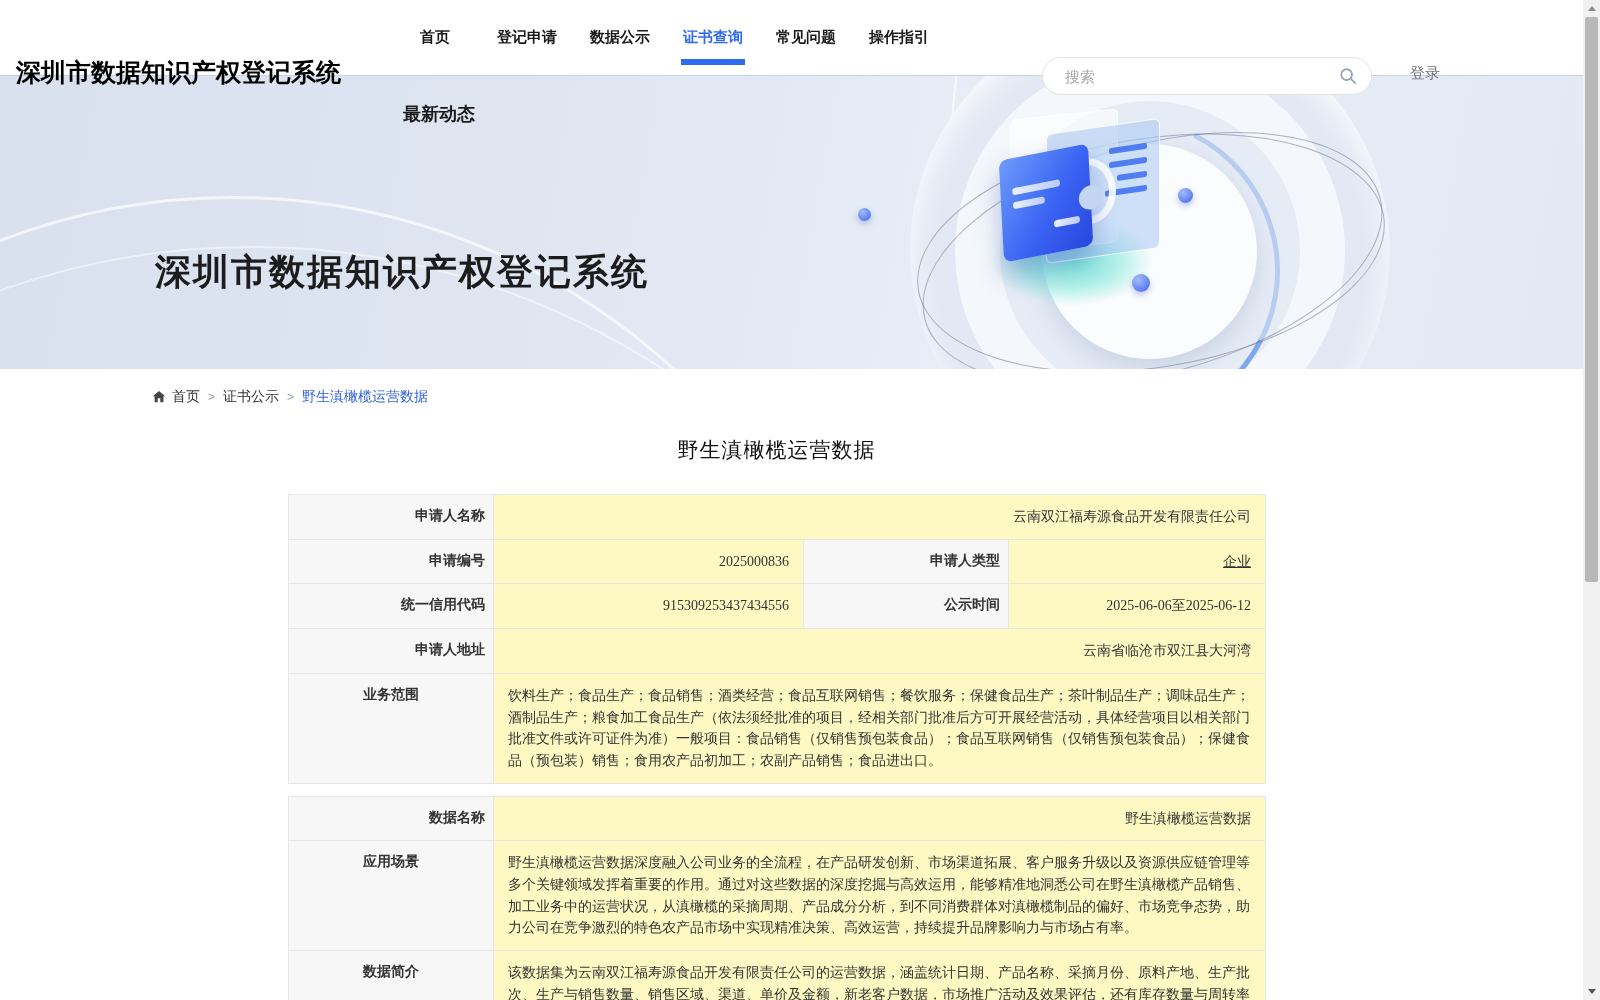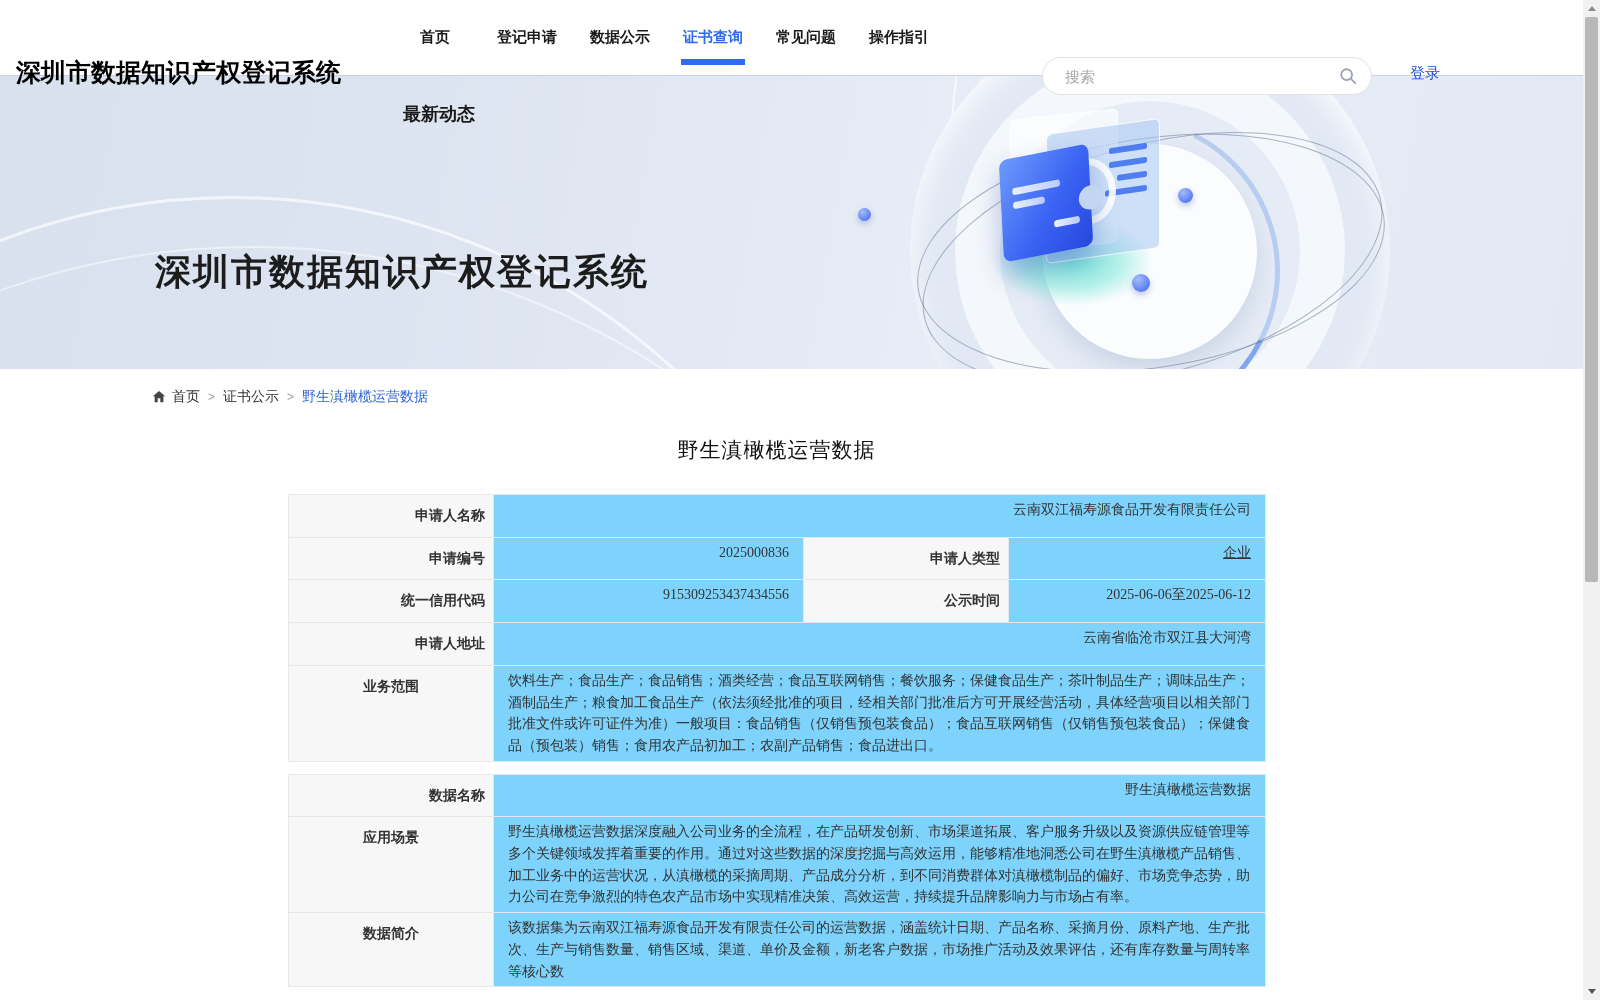--- a/index.html
+++ b/index.html
@@ -20,21 +20,21 @@
   .nav-item.active{color:#2e6bf0;}
   .nav-item.active::after{content:"";position:absolute;left:-2px;right:-2px;top:31px;height:6px;background:#2e6bf0;}
   .nav-secondary{position:absolute;left:403px;top:102px;font-size:18px;font-weight:600;color:#1a1a1a;
                  text-decoration:none;z-index:8;cursor:pointer;}
   .search{position:absolute;left:1042px;top:57px;width:330px;height:38px;background:#fff;
           border:1px solid #e2e2e2;border-radius:20px;display:flex;align-items:center;
           padding:0 14px 0 20px;box-sizing:border-box;z-index:8;}
   .search input{flex:1;border:none;outline:none;background:transparent;font-size:15px;color:#333;
                 font-family:"Liberation Sans","DejaVu Sans",sans-serif;}
   .search input::placeholder{color:#a9a9a9;}
-  .login{position:absolute;left:1410px;top:64px;font-size:15px;color:#1d4ed8;text-decoration:none;z-index:8;cursor:pointer;}
+  .login{position:absolute;left:1410px;top:64px;font-size:15px;color:#737373;text-decoration:none;z-index:8;cursor:pointer;}
 
   
   .banner{position:absolute;top:75px;left:0;width:1583px;height:293px;overflow:hidden;z-index:1;
           background:linear-gradient(100deg,#d9e0ee 0%,#dfe6f2 35%,#e9eef7 65%,#e2e9f4 100%);
           border-top:1px solid #c9d2e0;}
   .arc{position:absolute;border-radius:50%;}
   .arc1{width:1300px;height:1300px;left:-420px;top:120px;border:3px solid rgba(255,255,255,0.65);}
   .arc2{width:1500px;height:1500px;left:-500px;top:170px;border:2px solid rgba(255,255,255,0.5);}
   .arc3{width:900px;height:900px;left:1050px;top:-420px;border:70px solid rgba(255,255,255,0.45);}
   .arc4{width:1200px;height:1200px;left:950px;top:-520px;border:2px solid rgba(255,255,255,0.7);}
@@ -90,21 +90,21 @@
   .breadcrumb .sep{color:#9aa0a8;margin:0 8px;font-size:12px;}
   .breadcrumb .current{color:#2f62d8;}
 
   
   .content{position:absolute;left:288px;top:436px;width:977px;z-index:3;}
   .page-title{margin:0 0 30px 0;text-align:center;font-family:"Liberation Serif","DejaVu Serif",serif;
               font-weight:400;font-size:21px;color:#111;letter-spacing:1px;}
   table.info{width:977px;border-collapse:collapse;table-layout:fixed;}
   table.info td{border:1px solid #e7e7e7;vertical-align:top;font-size:14px;line-height:21.7px;}
   td.lbl{background:#f7f7f7;text-align:center;font-weight:700;color:#333;padding:10px 8px;}
-  td.val{background:#7dd3fc;color:#333;padding:4px 14px;
+  td.val{background:#fef9c3;color:#333;padding:11px 14px;
          font-family:"Liberation Serif","DejaVu Serif",serif;font-size:14.5px;}
   tr.h40 td{height:40px;box-sizing:border-box;text-align:right;}
   .ulink{text-decoration:underline;color:#333;cursor:pointer;}
 
   .section-bar{margin-top:26px;width:977px;box-sizing:border-box;height:34px;background:#f4f4f4;
                border-left:4px solid #2e6bf0;display:flex;align-items:center;padding-left:14px;
                font-size:15px;font-weight:700;color:#222;}
   .t2{margin-top:12px;}
 
   

